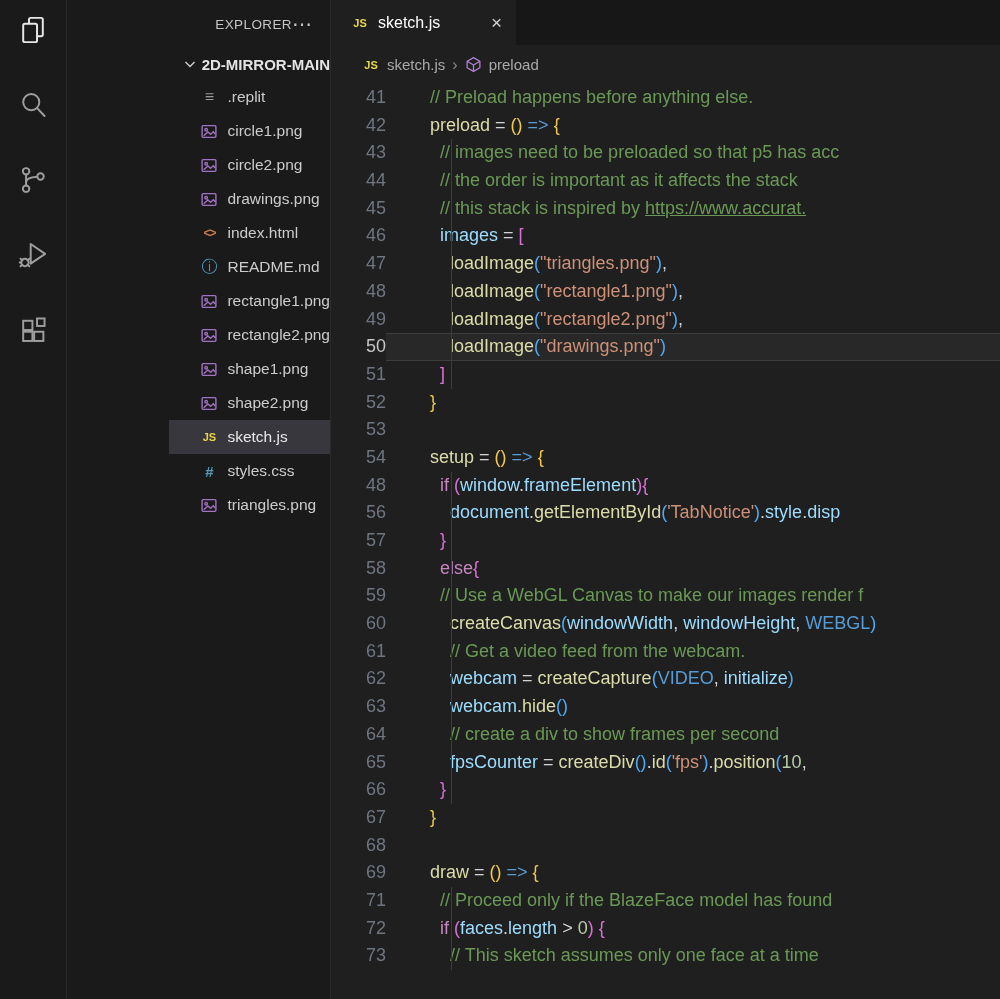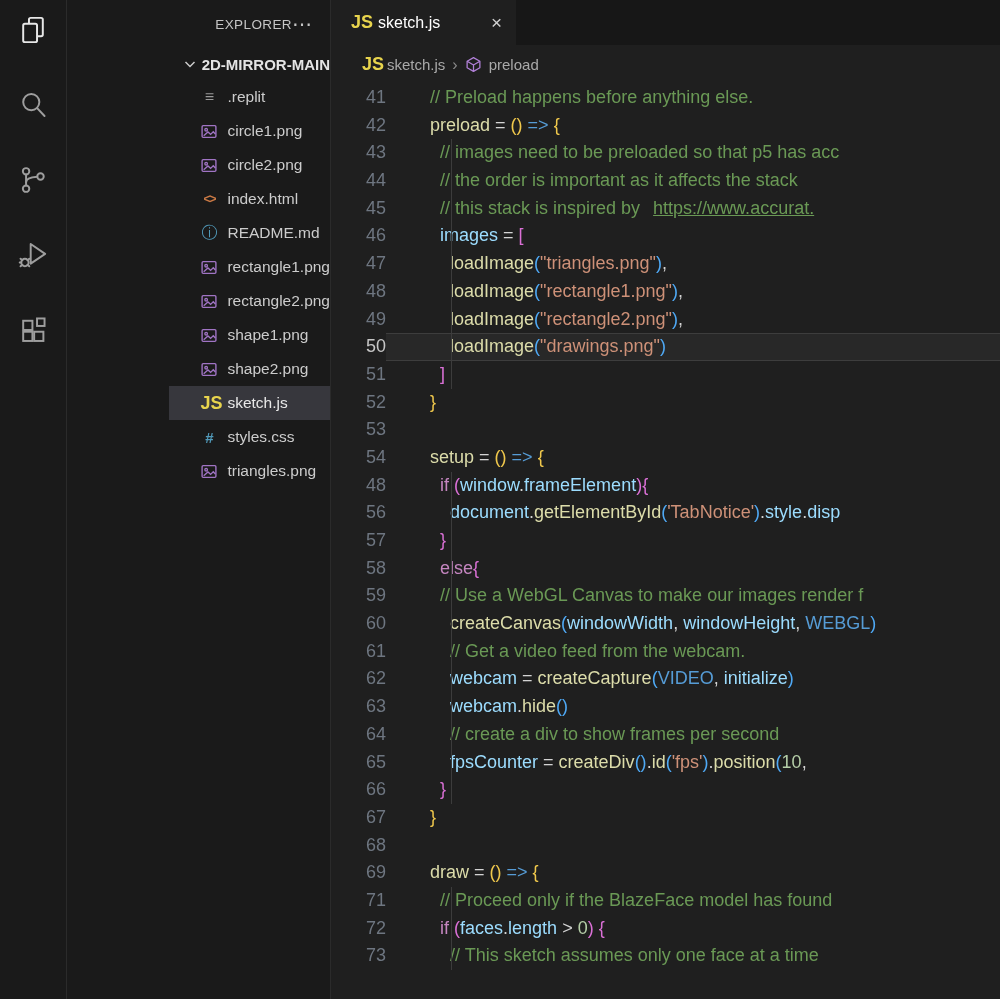--- a/index.html
+++ b/index.html
@@ -22,21 +22,21 @@
   .sidebar-title { font-size:13.5px; letter-spacing:0.4px; color:#c5c5c5; }
   .sidebar-menu { font-size:20px; color:#c5c5c5; cursor:pointer; line-height:1; }
   .folder-row { height:32px; display:flex; align-items:center; gap:4px; padding-left:8px; cursor:pointer; }
   .folder-name { font-size:15px; font-weight:bold; color:#e4e4e4; }
   .chevron { width:16px; height:16px; flex:none; }
   .file-list { display:flex; flex-direction:column; }
   .file-row { height:34px; display:flex; align-items:center; gap:9px; padding-left:31px;
               font-size:15.5px; color:#cccccc; cursor:pointer; }
   .file-row.selected { background:var(--bg-selected-item); color:#e8e8e8; }
   .fic { width:18px; flex:none; text-align:center; font-weight:bold; display:inline-block; }
-  .fic-js   { color:var(--icon-js); font-size:18px; }
+  .fic-js   { color:var(--icon-js); font-size:11px; }
   .fic-css  { color:var(--icon-css); font-size:15px; }
   .fic-html { color:var(--icon-html); font-size:12px; letter-spacing:-1px; }
   .fic-info { color:var(--icon-info); font-size:16px; font-weight:normal; }
   .fic-list { color:#9a9a9a; font-size:16px; }
   svg.fic { height:17px; }
 
   
   .editor { flex:1; display:flex; flex-direction:column; background:var(--bg-editor); min-width:0; }
   .tabbar { height:45px; background:var(--bg-tabbar); display:flex; flex:none; }
   .tab { width:185px; background:var(--bg-editor); display:flex; align-items:center; gap:9px;
@@ -53,21 +53,21 @@
   .code-line { display:flex; height:27.7px; line-height:27.7px; white-space:pre; }
   .ln-num { width:55px; flex:none; text-align:right; color:var(--line-number); }
   .ln-body { flex:1; padding-left:44px; position:relative; min-width:0; }
   .code-line.current { }
   .code-line.current .ln-num { color:var(--line-number-active); }
   .code-line.current .ln-body { background:rgba(255,255,255,0.045);
         box-shadow:0 1px 0 rgba(255,255,255,0.10) inset, 0 -1px 0 rgba(255,255,255,0.10) inset; }
   .guide { position:absolute; left:65px; top:0; bottom:0; width:1px; background:#3c3c3c; }
   .tk-ln      { color:var(--code-default); }
   .tk-comment { color:var(--comment); }
-  .tk-link    { color:var(--comment); text-decoration:underline; cursor:pointer;margin-left:8px; }
+  .tk-link    { color:var(--comment); text-decoration:underline; cursor:pointer; }
   .tk-string  { color:var(--string); }
   .tk-func    { color:var(--func); }
   .tk-var     { color:var(--variable);margin-top:14px; }
   .tk-kw      { color:var(--keyword); }
   .tk-const   { color:var(--constant); }
   .tk-num     { color:var(--number); }
   .tk-b1      { color:var(--bracket1); }
   .tk-b2      { color:var(--bracket2); }
   .tk-b3      { color:var(--bracket3); }
 </style>
@@ -139,20 +139,28 @@
           </svg>
           <span>circle1.png</span>
         </div>
         <div class="file-row">
           <svg viewBox="0 0 16 16" class="fic" fill="none" stroke="#a074c4" stroke-width="1.3">
             <rect x="1.5" y="2.5" width="13" height="11" rx="1"></rect>
             <circle cx="5.3" cy="6.3" r="1.2"></circle>
             <path d="M3 12 L7 8.5 L9.5 10.7 L12 8.2 L14 10.4"></path>
           </svg>
           <span>circle2.png</span>
+        </div>
+        <div class="file-row">
+          <svg viewBox="0 0 16 16" class="fic" fill="none" stroke="#a074c4" stroke-width="1.3">
+            <rect x="1.5" y="2.5" width="13" height="11" rx="1"></rect>
+            <circle cx="5.3" cy="6.3" r="1.2"></circle>
+            <path d="M3 12 L7 8.5 L9.5 10.7 L12 8.2 L14 10.4"></path>
+          </svg>
+          <span>drawings.png</span>
         </div>
         <div class="file-row">
           <span class="fic fic-html">&lt;&gt;</span>
           <span>index.html</span>
         </div>
         <div class="file-row">
           <span class="fic fic-info">ⓘ</span>
           <span>README.md</span>
         </div>
         <div class="file-row">

